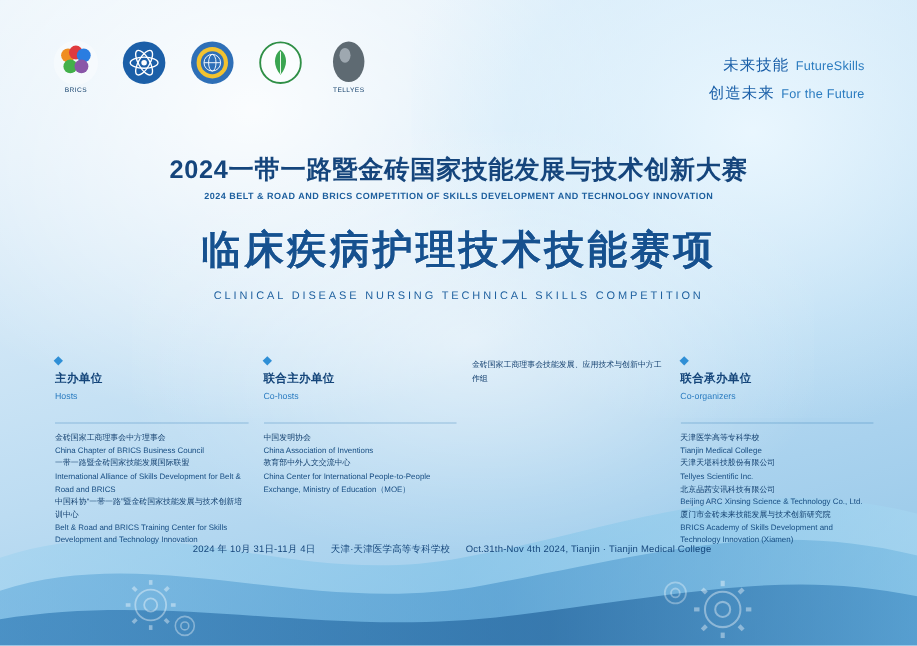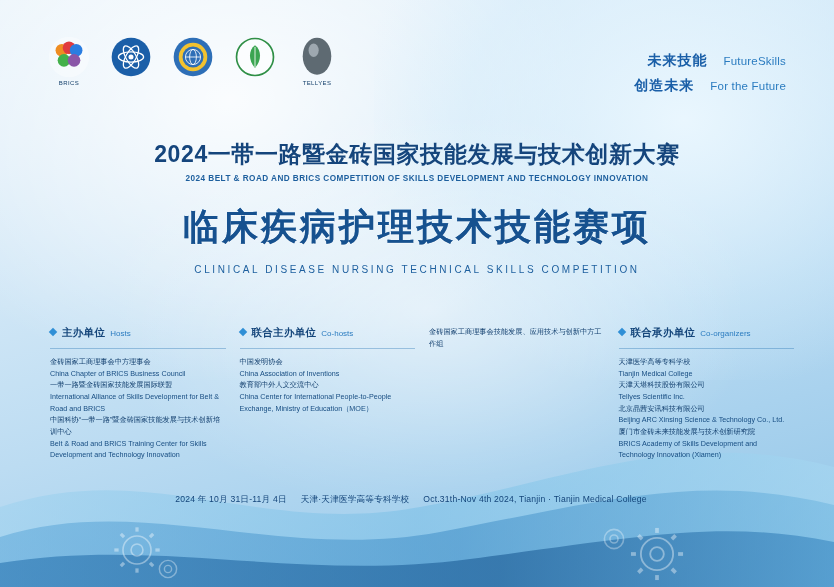--- a/index.html
+++ b/index.html
@@ -87,28 +87,28 @@
     position: absolute;
     right: 48px; top: 48px;
     text-align: right;
     line-height: 1.55;
   }
   .slogan .line {
     white-space: nowrap;
   }
   .slogan .cn {
     font-size: 14px;
-    font-weight: bold;
+    font-weight: normal;
     color: #1a5fa8;
     letter-spacing: 1px;
   }
   .slogan .en {
     font-size: 11.5px;
     color: #2b7cc0;
-    margin-left: 16px;
+    margin-left: 6px;
     letter-spacing: 0.2px;
   }
 
   
   .title-block {
     position: absolute;
     left: 0; right: 0;
     top: 140px;
     text-align: center;
   }
@@ -154,22 +154,23 @@
     gap: 14px;
   }
   .org-col {
     width: 182px;
   }
   .org-head {
     display: flex;
     align-items: baseline;
     gap: 5px;
     border-bottom: 1px solid rgba(30,110,175,0.35);
-    padding-bottom: 8px;
+    padding-bottom: 19px;
     margin-bottom: 7px;
+    flex-direction: column;
   }
   .org-head .dia {
     display: inline-block;
     width: 6px; height: 6px;
     background: #2f8fd6;
     transform: rotate(45deg);
     margin-right: 1px;
     flex: none;
     position: relative;
     top: -1px;

